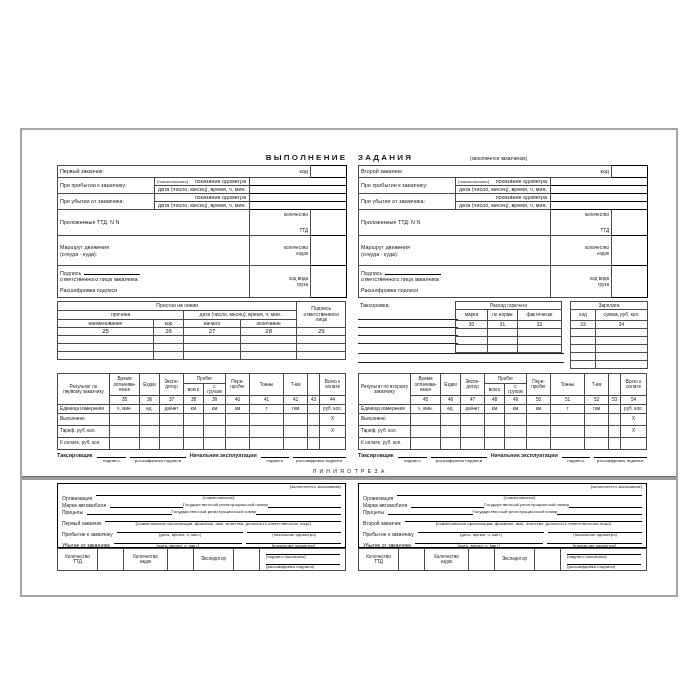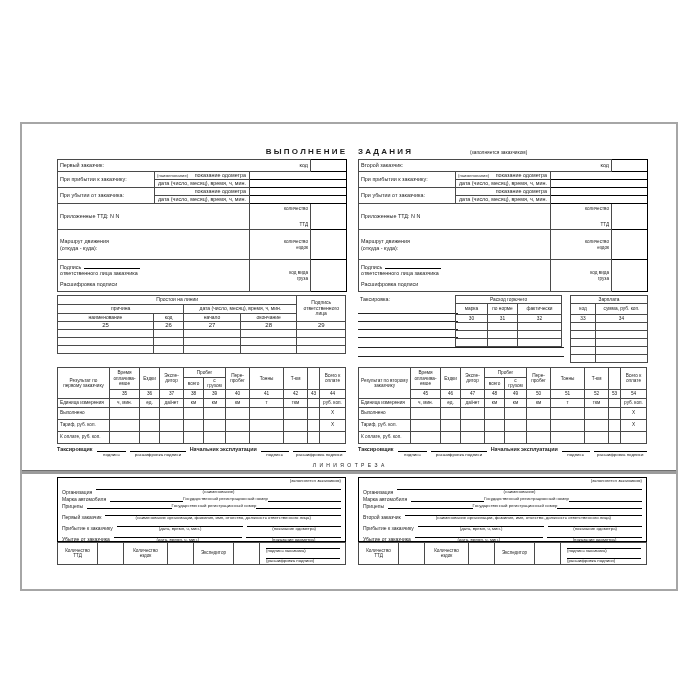--- a/index.html
+++ b/index.html
@@ -1,18 +1,18 @@
 <!DOCTYPE html>
 <html><head>
 <meta charset="utf-8">
 <style>
   html,body{margin:0;padding:0;}
   body{width:700px;height:700px;background:#fff;position:relative;
        font-family:"Liberation Sans","DejaVu Sans",sans-serif;color:#1c1c1c;}
-  .page{position:absolute;left:20px;top:122px;width:654px;height:465px;
+  .page{position:absolute;left:20px;top:128px;width:654px;height:465px;
         border:2px solid #a6a6a6;background:#fff;}
   
   .t-ex{position:absolute;top:23px;right:331px;font-weight:bold;font-size:8px;white-space:nowrap;}
   .t-za{position:absolute;top:23px;left:336px;font-weight:bold;font-size:8px;white-space:nowrap;}
   .t-note{position:absolute;top:26px;left:448px;font-size:4.8px;}
   
   .half{position:absolute;top:35px;width:289px;}
   .h0{left:35px}.h1{left:336px}
   table{border-collapse:collapse;table-layout:fixed;}
   td{border:1px solid #4a4a4a;padding:0 2px;font-size:5.4px;vertical-align:middle;line-height:1.12;overflow:hidden;}

